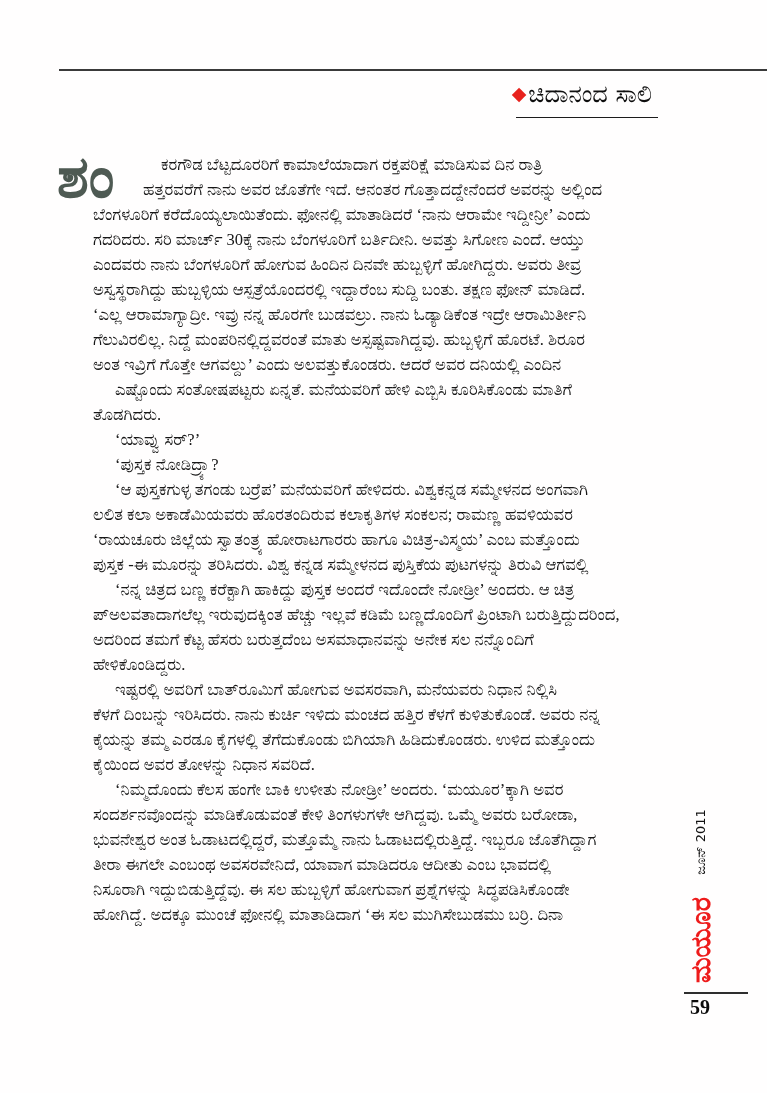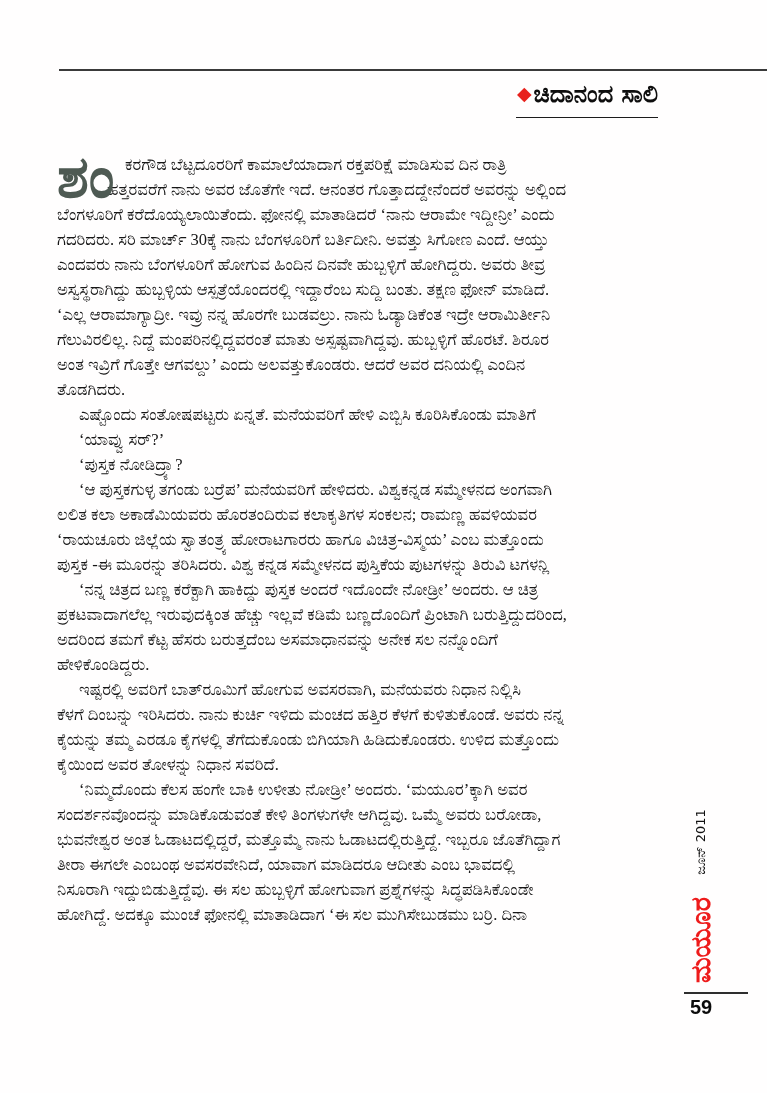--- a/index.html
+++ b/index.html
@@ -9,39 +9,39 @@
     background:#fffefe;
     overflow:hidden;
     font-family:"Liberation Serif","DejaVu Serif",serif;
     color:#161616;
   }
   .header-rule {
     position:absolute; left:59px; right:0; top:69px;
     height:2px; background:#3a3a3a;
   }
   .byline {
-    position:absolute; top:80px; right:109px;
-    font-size:24px; font-weight:bold; color:#0e0e0e;
+    position:absolute; top:80px; right:115px;
+    font-size:24px; font-weight:normal; color:#0e0e0e;
     white-space:nowrap;
     font-family:"DejaVu Sans","Liberation Sans",sans-serif;
     text-align:right;
   }
   .byline .diamond {
     color:#e8221d; font-size:19px; padding-right:2px;
     position:relative; top:-2px;
   }
   .byline-rule {
     position:absolute; top:117px; left:516px; width:142px;
     height:1px; background:#1c1c1c;
   }
   .article {
     position:absolute; left:57px; top:152px; width:658px;
     font-size:16.5px; line-height:25px;
   }
-  .line { height:25px; white-space:nowrap; overflow:visible; }
+  .line { height:25px; white-space:nowrap; overflow:visible;margin-left:36px; }
   .line.indent { padding-left:22px; }
   .line.dc1 { padding-left:68px; }
   .line.dc2 { padding-left:50px; }
   .drop-cap {
     position:absolute; left:0; top:-5px;
     font-size:58px; line-height:60px; font-weight:bold;
     color:#4e5a53;
     font-family:"DejaVu Sans","Liberation Sans",sans-serif;
   }
   .spine-issue {
@@ -57,21 +57,21 @@
     text-align:center; white-space:nowrap;
     font-family:"DejaVu Sans","Liberation Sans",sans-serif;
   }
   .footer-rule {
     position:absolute; left:684px; top:992px; width:64px;
     height:2px; background:#2e2e2e;
   }
   .page-number {
     position:absolute; left:690px; top:996px;
     font-size:20px; font-weight:bold; color:#0c0c0c;
-    font-family:Liberation Sans, sans-serif;
+    font-family:Liberation Serif, serif;
   }
 </style>
 </head>
 <body>
 
 <div class="page">
 
   <div class="header-rule"></div>
 
   <div class="byline">
@@ -86,38 +86,38 @@
         <div class="line dc2">ಹತ್ತರವರೆಗೆ ನಾನು ಅವರ ಜೊತೆಗೇ ಇದೆ. ಆನಂತರ ಗೊತ್ತಾದದ್ದೇನೆಂದರೆ ಅವರನ್ನು ಅಲ್ಲಿಂದ</div>
         <div class="line">ಬೆಂಗಳೂರಿಗೆ ಕರೆದೊಯ್ಯಲಾಯಿತೆಂದು. ಫೋನಲ್ಲಿ ಮಾತಾಡಿದರೆ ‘ನಾನು ಆರಾಮೇ ಇದ್ದೀನ್ರೀ’ ಎಂದು</div>
         <div class="line">ಗದರಿದರು. ಸರಿ ಮಾರ್ಚ್ 30ಕ್ಕೆ ನಾನು ಬೆಂಗಳೂರಿಗೆ ಬರ್ತಿದೀನಿ. ಅವತ್ತು ಸಿಗೋಣ ಎಂದೆ. ಆಯ್ತು</div>
         <div class="line">ಎಂದವರು ನಾನು ಬೆಂಗಳೂರಿಗೆ ಹೋಗುವ ಹಿಂದಿನ ದಿನವೇ ಹುಬ್ಬಳ್ಳಿಗೆ ಹೋಗಿದ್ದರು. ಅವರು ತೀವ್ರ</div>
         <div class="line">ಅಸ್ವಸ್ಥರಾಗಿದ್ದು ಹುಬ್ಬಳ್ಳಿಯ ಆಸ್ಪತ್ರೆಯೊಂದರಲ್ಲಿ ಇದ್ದಾರೆಂಬ ಸುದ್ದಿ ಬಂತು. ತಕ್ಷಣ ಫೋನ್ ಮಾಡಿದೆ.</div>
         <div class="line">‘ಎಲ್ಲ ಆರಾಮಾಗ್ಯಾದ್ರೀ. ಇವ್ರು ನನ್ನ ಹೊರಗೇ ಬುಡವಲ್ರು. ನಾನು ಓಡ್ಯಾಡಿಕೆಂತ ಇದ್ರೇ ಆರಾಮಿರ್ತೀನಿ</div>
         <div class="line">ಗೆಲುವಿರಲಿಲ್ಲ. ನಿದ್ದೆ ಮಂಪರಿನಲ್ಲಿದ್ದವರಂತೆ ಮಾತು ಅಸ್ಪಷ್ಟವಾಗಿದ್ದವು. ಹುಬ್ಬಳ್ಳಿಗೆ ಹೊರಟೆ. ಶಿರೂರ</div>
         <div class="line">ಅಂತ ಇವ್ರಿಗೆ ಗೊತ್ತೇ ಆಗವಲ್ದು’ ಎಂದು ಅಲವತ್ತುಕೊಂಡರು. ಆದರೆ ಅವರ ದನಿಯಲ್ಲಿ ಎಂದಿನ</div>
       </div>
       <div class="para">
+        <div class="line indent">ಎಷ್ಟೊಂದು ಸಂತೋಷಪಟ್ಟರು ಏನ್ನತೆ. ಮನೆಯವರಿಗೆ ಹೇಳಿ ಎಬ್ಬಿಸಿ ಕೂರಿಸಿಕೊಂಡು ಮಾತಿಗೆ</div>
         <div class="line">ತೊಡಗಿದರು.</div>
-        <div class="line indent">ಎಷ್ಟೊಂದು ಸಂತೋಷಪಟ್ಟರು ಏನ್ನತೆ. ಮನೆಯವರಿಗೆ ಹೇಳಿ ಎಬ್ಬಿಸಿ ಕೂರಿಸಿಕೊಂಡು ಮಾತಿಗೆ</div>
       </div>
       <div class="para">
         <div class="line indent">‘ಯಾವ್ವು ಸರ್?’</div>
       </div>
       <div class="para">
         <div class="line indent">‘ಪುಸ್ತಕ ನೋಡಿದ್ರ್ಯಾ?</div>
       </div>
       <div class="para">
         <div class="line indent">‘ಆ ಪುಸ್ತಕಗುಳ್ಳ ತಗಂಡು ಬರ್ರೆಪ’ ಮನೆಯವರಿಗೆ ಹೇಳಿದರು. ವಿಶ್ವಕನ್ನಡ ಸಮ್ಮೇಳನದ ಅಂಗವಾಗಿ</div>
         <div class="line">ಲಲಿತ ಕಲಾ ಅಕಾಡೆಮಿಯವರು ಹೊರತಂದಿರುವ ಕಲಾಕೃತಿಗಳ ಸಂಕಲನ; ರಾಮಣ್ಣ ಹವಳಿಯವರ</div>
         <div class="line">‘ರಾಯಚೂರು ಜಿಲ್ಲೆಯ ಸ್ವಾತಂತ್ರ್ಯ ಹೋರಾಟಗಾರರು ಹಾಗೂ ವಿಚಿತ್ರ-ವಿಸ್ಮಯ’ ಎಂಬ ಮತ್ತೊಂದು</div>
-        <div class="line">ಪುಸ್ತಕ -ಈ ಮೂರನ್ನು ತರಿಸಿದರು. ವಿಶ್ವ ಕನ್ನಡ ಸಮ್ಮೇಳನದ ಪುಸ್ತಿಕೆಯ ಪುಟಗಳನ್ನು ತಿರುವಿ ಟಗಳನ್ಲಿ</div>
+        <div class="line">ಪುಸ್ತಕ -ಈ ಮೂರನ್ನು ತರಿಸಿದರು. ವಿಶ್ವ ಕನ್ನಡ ಸಮ್ಮೇಳನದ ಪುಸ್ತಿಕೆಯ ಪುಟಗಳನ್ನು ತಿರುವಿ ಆಗವಲ್ಲಿ</div>
       </div>
       <div class="para">
         <div class="line indent">‘ನನ್ನ ಚಿತ್ರದ ಬಣ್ಣ ಕರೆಕ್ಟಾಗಿ ಹಾಕಿದ್ದು ಪುಸ್ತಕ ಅಂದರೆ ಇದೊಂದೇ ನೋಡ್ರೀ’ ಅಂದರು. ಆ ಚಿತ್ರ</div>
-        <div class="line">ಪ್ರಕಟವಾದಾಗಲೆಲ್ಲ ಇರುವುದಕ್ಕಿಂತ ಹೆಚ್ಚು ಇಲ್ಲವೆ ಕಡಿಮೆ ಬಣ್ಣದೊಂದಿಗೆ ಪ್ರಿಂಟಾಗಿ ಬರುತ್ತಿದ್ದುದರಿಂದ,</div>
+        <div class="line">ಪ್ಅಲವತಾದಾಗಲೆಲ್ಲ ಇರುವುದಕ್ಕಿಂತ ಹೆಚ್ಚು ಇಲ್ಲವೆ ಕಡಿಮೆ ಬಣ್ಣದೊಂದಿಗೆ ಪ್ರಿಂಟಾಗಿ ಬರುತ್ತಿದ್ದುದರಿಂದ,</div>
         <div class="line">ಅದರಿಂದ ತಮಗೆ ಕೆಟ್ಟ ಹೆಸರು ಬರುತ್ತದೆಂಬ ಅಸಮಾಧಾನವನ್ನು ಅನೇಕ ಸಲ ನನ್ನೊಂದಿಗೆ</div>
         <div class="line">ಹೇಳಿಕೊಂಡಿದ್ದರು.</div>
       </div>
       <div class="para">
         <div class="line indent">ಇಷ್ಟರಲ್ಲಿ ಅವರಿಗೆ ಬಾತ್‌ರೂಮಿಗೆ ಹೋಗುವ ಅವಸರವಾಗಿ, ಮನೆಯವರು ನಿಧಾನ ನಿಲ್ಲಿಸಿ</div>
         <div class="line">ಕೆಳಗೆ ದಿಂಬನ್ನು ಇರಿಸಿದರು. ನಾನು ಕುರ್ಚಿ ಇಳಿದು ಮಂಚದ ಹತ್ತಿರ ಕೆಳಗೆ ಕುಳಿತುಕೊಂಡೆ. ಅವರು ನನ್ನ</div>
         <div class="line">ಕೈಯನ್ನು ತಮ್ಮ ಎರಡೂ ಕೈಗಳಲ್ಲಿ ತೆಗೆದುಕೊಂಡು ಬಿಗಿಯಾಗಿ ಹಿಡಿದುಕೊಂಡರು. ಉಳಿದ ಮತ್ತೊಂದು</div>
         <div class="line">ಕೈಯಿಂದ ಅವರ ತೋಳನ್ನು ನಿಧಾನ ಸವರಿದೆ.</div>
       </div>
       <div class="para">

